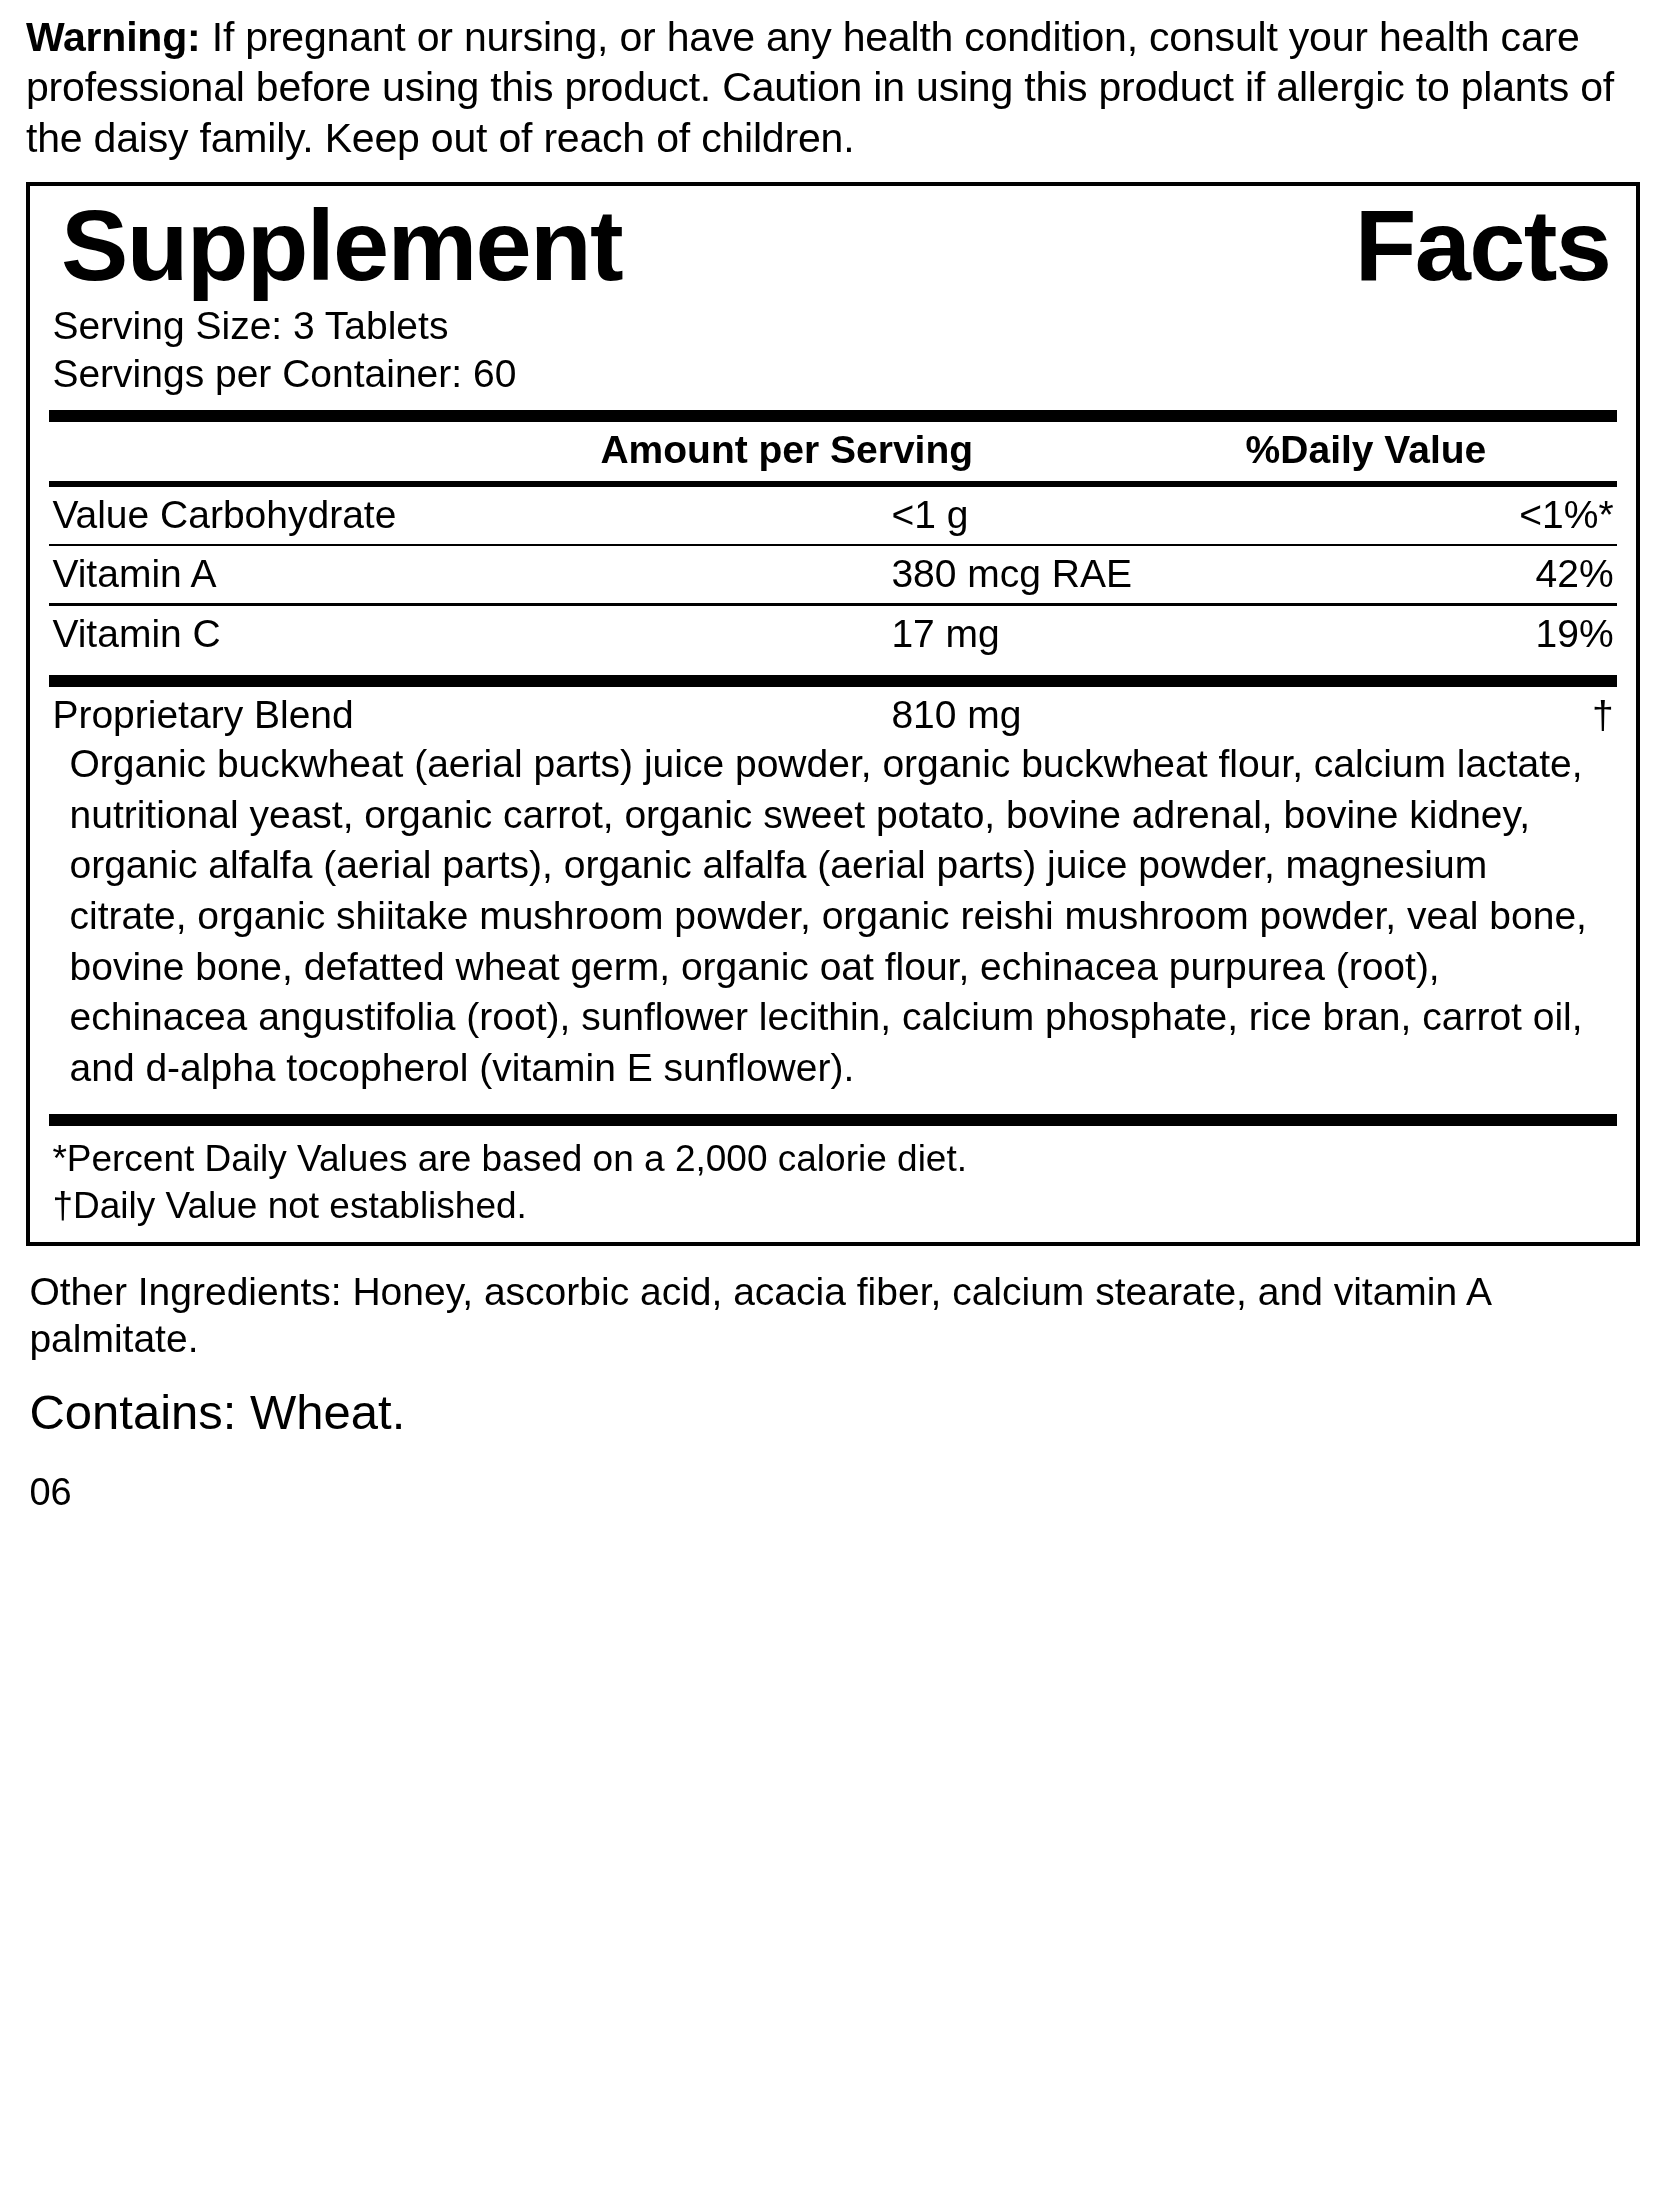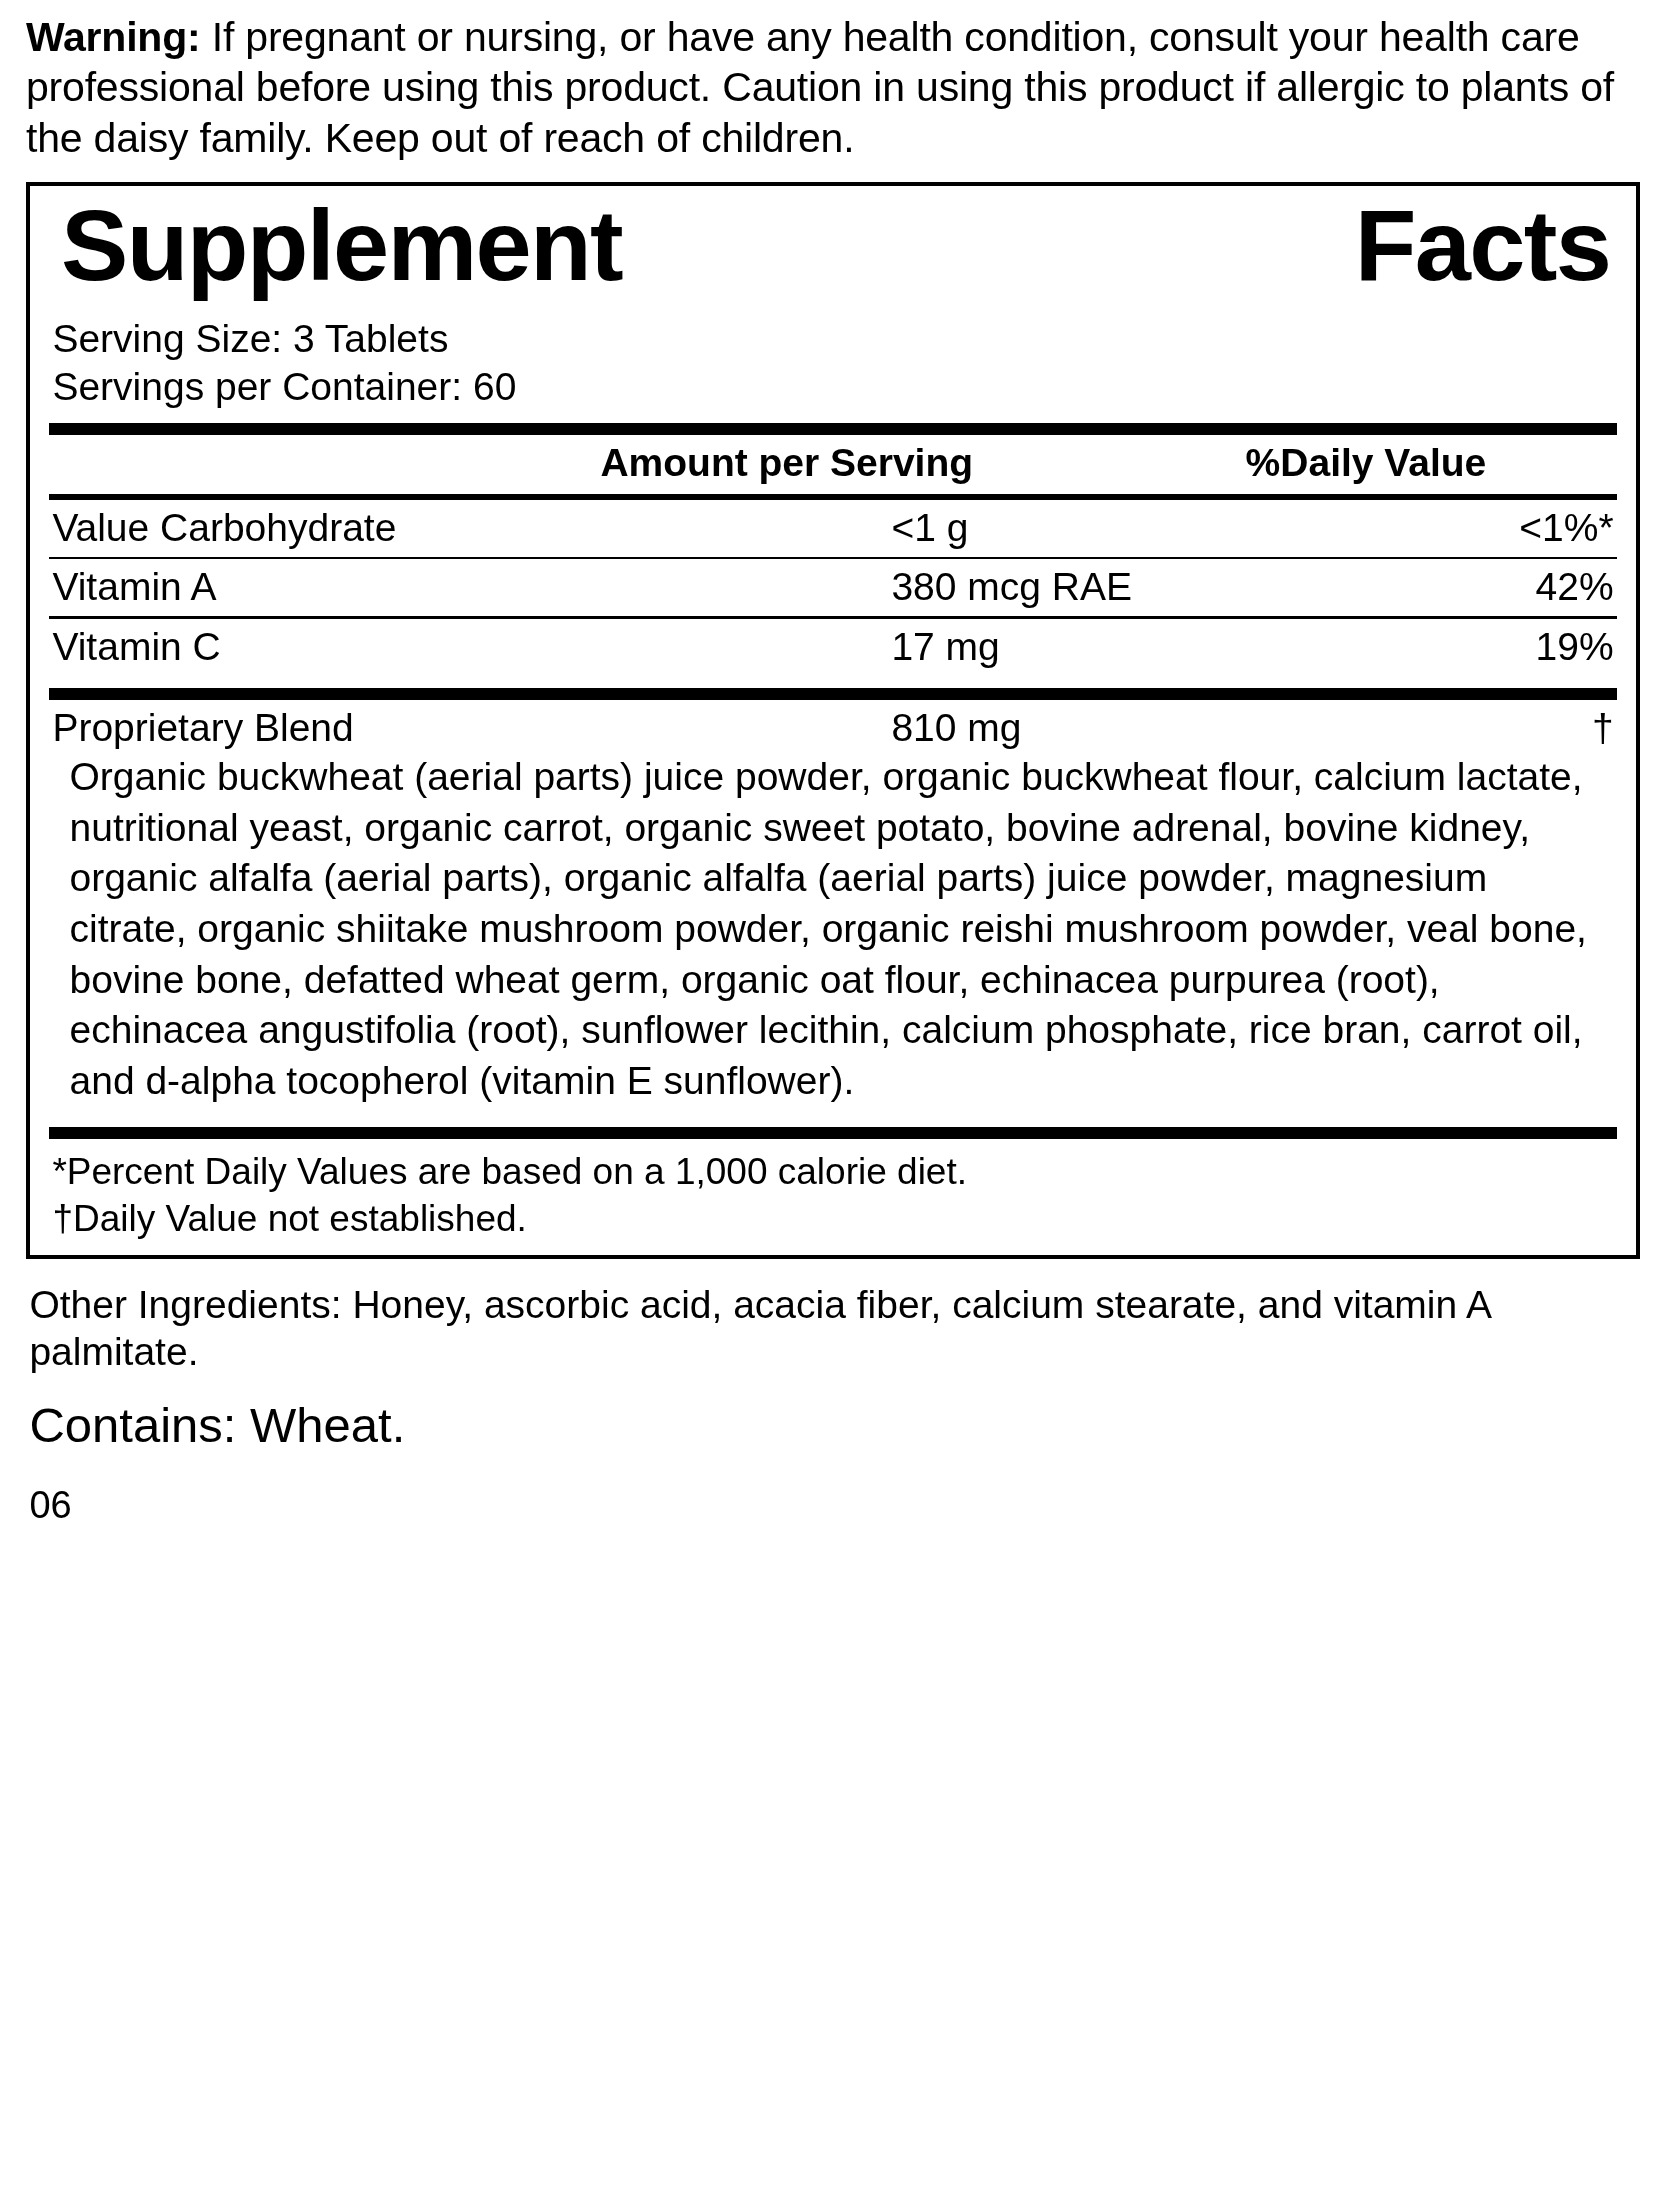--- a/index.html
+++ b/index.html
@@ -43,21 +43,21 @@
 
   .facts-title {
     display: flex;
     justify-content: space-between;
     align-items: baseline;
     font-weight: bold;
     font-size: 101px;
     line-height: 1.08;
     letter-spacing: -1.7px;
     padding: 0 6.8px 0 12px;
-    margin-bottom: 15px;
+    margin-bottom: 2px;
   }
 
   .serving-line {
     font-size: 39px;
     line-height: 1.22;
     padding-left: 3.4px;
   }
 
   .rule-thick {
     height: 12px;
@@ -192,21 +192,21 @@
     <div class="blend-row">
       <div class="c-name">Proprietary Blend</div>
       <div class="c-amt">810 mg</div>
       <div class="c-dv">†</div>
     </div>
 
     <div class="blend-desc">Organic buckwheat (aerial parts) juice powder, organic buckwheat flour, calcium lactate, nutritional yeast, organic carrot, organic sweet potato, bovine adrenal, bovine kidney, organic alfalfa (aerial parts), organic alfalfa (aerial parts) juice powder, magnesium citrate, organic shiitake mushroom powder, organic reishi mushroom powder, veal bone, bovine bone, defatted wheat germ, organic oat flour, echinacea purpurea (root), echinacea angustifolia (root), sunflower lecithin, calcium phosphate, rice bran, carrot oil, and d-alpha tocopherol (vitamin E sunflower).</div>
 
     <div class="rule-thick"></div>
 
-    <div class="footnotes">*Percent Daily Values are based on a 1,000 calorie diet.</div>
+    <div class="footnotes">*Percent Daily Values are based on a 2,000 calorie diet.</div>
     <div class="footnotes" style="padding-top:0">†Daily Value not established.</div>
 
   </div>
 
   <div class="other-ing">Other Ingredients: Honey, ascorbic acid, acacia fiber, calcium stearate, and vitamin A palmitate.</div>
   <div class="contains">Contains: Wheat.</div>
   <div class="code">06</div>
 
 </div>
 

